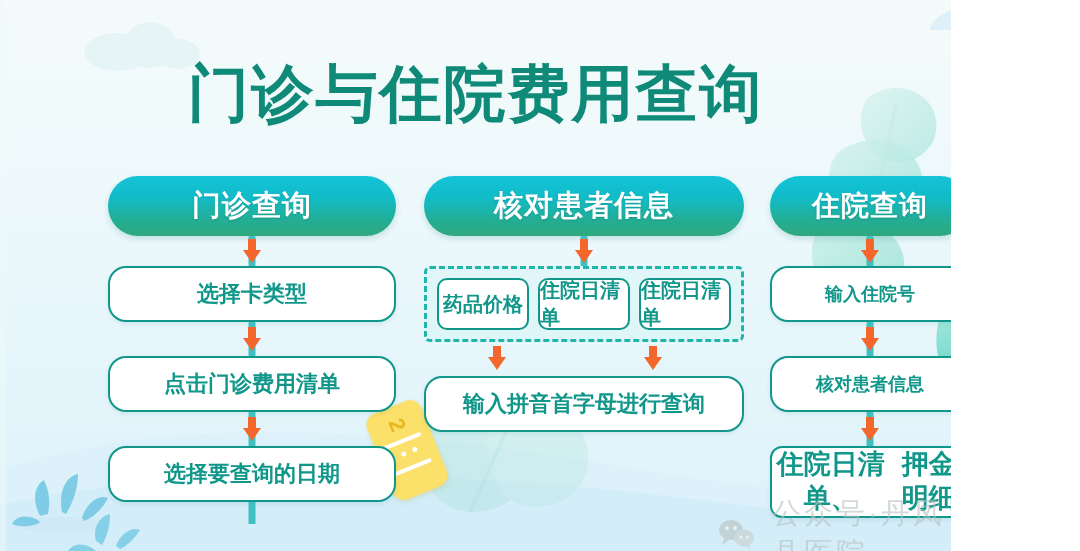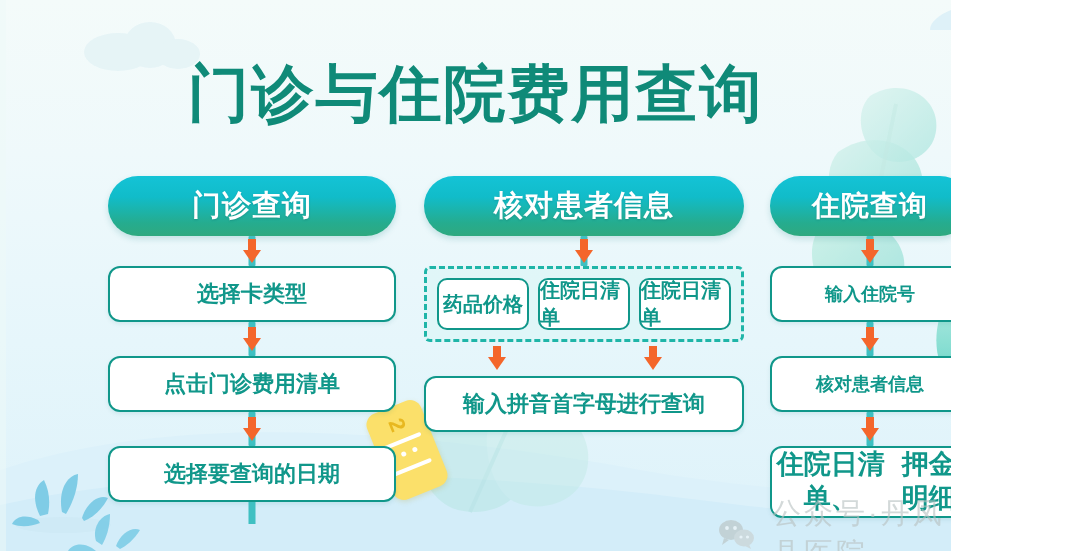--- a/index.html
+++ b/index.html
@@ -61,21 +61,21 @@
     position:relative;
     background:#ffffff;
     border:2px solid #10978a;
     border-radius:12px;
     color:#10978a;
     font-weight:700;
     display:flex; align-items:center; justify-content:center;
     text-align:center;
     box-shadow:0 2px 4px rgba(20,120,115,.10);
   }
-  .box-lg { height:52px; font-size:22px; }
+  .box-lg { height:52px; font-size:22px;border-radius:18px; }
   .col-right .box-lg { font-size:18px; }
   .box-two { height:68px; font-size:27px; line-height:1.25; flex-direction:row; }
 
   
   .conn {
     position:relative;
     height:34px;
     display:flex; align-items:center; justify-content:center;
   }
   .conn .line {

